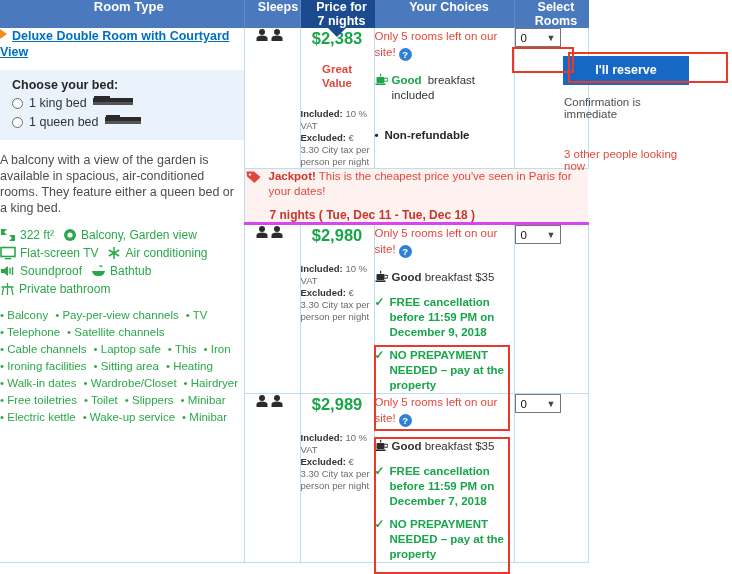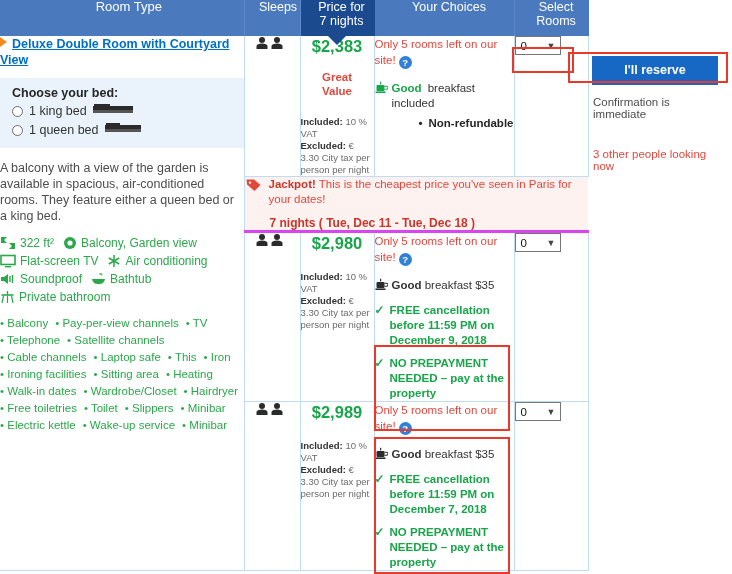--- a/index.html
+++ b/index.html
@@ -19,23 +19,23 @@
   .col-room{width:244px;}
   .col-sleeps{width:56px;}
   .col-price{width:74px;}
   .col-choices{width:140px;}
   .col-select{width:74px;}
 
   
   .hdr{
     background:#4a79bd;
     color:#ffffff;
-    font-weight:normal;
+    font-weight:bold;
     font-size:12.5px;
-    height:36px;
+    height:28px;
     padding:8px 10px 0 10px;
     box-sizing:border-box;
     border-right:1px solid #5e8acb;
     line-height:14px;
   }
   .hdr.room{padding-left:14px;font-size:13px;}
   .hdr.sleeps{padding-left:12px;}
   .hdr.price{
     background:#1b4a8f;
     position:relative;
@@ -120,21 +120,21 @@
   
   .rooms-left{color:#e1483c;font-size:11.5px;line-height:16px;}
   .qmark{
     display:inline-block;width:13px;height:13px;border-radius:50%;
     background:#2f80d6;color:#fff;font-size:9.5px;font-weight:bold;
     text-align:center;line-height:13px;vertical-align:-2px;margin-left:3px;
   }
   .bkf{margin-top:12px;font-size:11.5px;line-height:15px;color:#333;display:flex;}
   .bkf .g{color:#19a54a;font-weight:bold;margin-right:3px;}
   .bkf b{font-weight:bold;}
-  .nonref{margin-top:6px;font-size:11.5px;color:#262626;font-weight:bold;text-align:right;}
+  .nonref{margin-top:26px;font-size:11.5px;color:#262626;font-weight:bold;}
   .nonref:before{content:"\2022";margin-right:6px;}
 
   .cancel{font-size:11.5px;color:#19a54a;font-weight:bold;line-height:15px;}
   .cancel .row{display:flex;margin-top:8px;}
   .cancel .tick{margin-right:5px;font-size:12px;line-height:15px;}
 
   
   .sel{
     width:46px;height:19px;border:1px solid #767676;background:#fff;
     display:flex;align-items:center;justify-content:space-between;
@@ -149,21 +149,21 @@
     padding:9px 10px 10px 10px;
   }
   .jk-top{display:flex;align-items:flex-start;}
   .jk-tag{margin-right:7px;margin-top:1px;}
   .jk-txt{color:#e1483c;font-size:11.5px;line-height:15px;}
   .jk-txt b{color:#c9372c;}
   .jk-dates{color:#c9372c;font-weight:bold;font-size:12px;margin-top:9px;margin-left:25px;}
 
   
   .right{
-    position:absolute;left:588px;top:44px;width:136px;
+    position:absolute;left:559px;top:44px;width:136px;
   }
   .reserve{
     background:#1668c4;color:#fff;font-weight:bold;font-size:12.5px;
     text-align:center;padding:7px 0 8px 0;margin:12px 6px 0 4px;
   }
   .confirm{color:#4d4d4d;font-size:11.5px;margin:11px 0 0 5px;}
   .looking{color:#e1483c;font-size:11.5px;margin:28px 0 0 5px;}
 
   
   .ring{position:absolute;border:2px solid #e8392a;box-sizing:border-box;pointer-events:none;}

